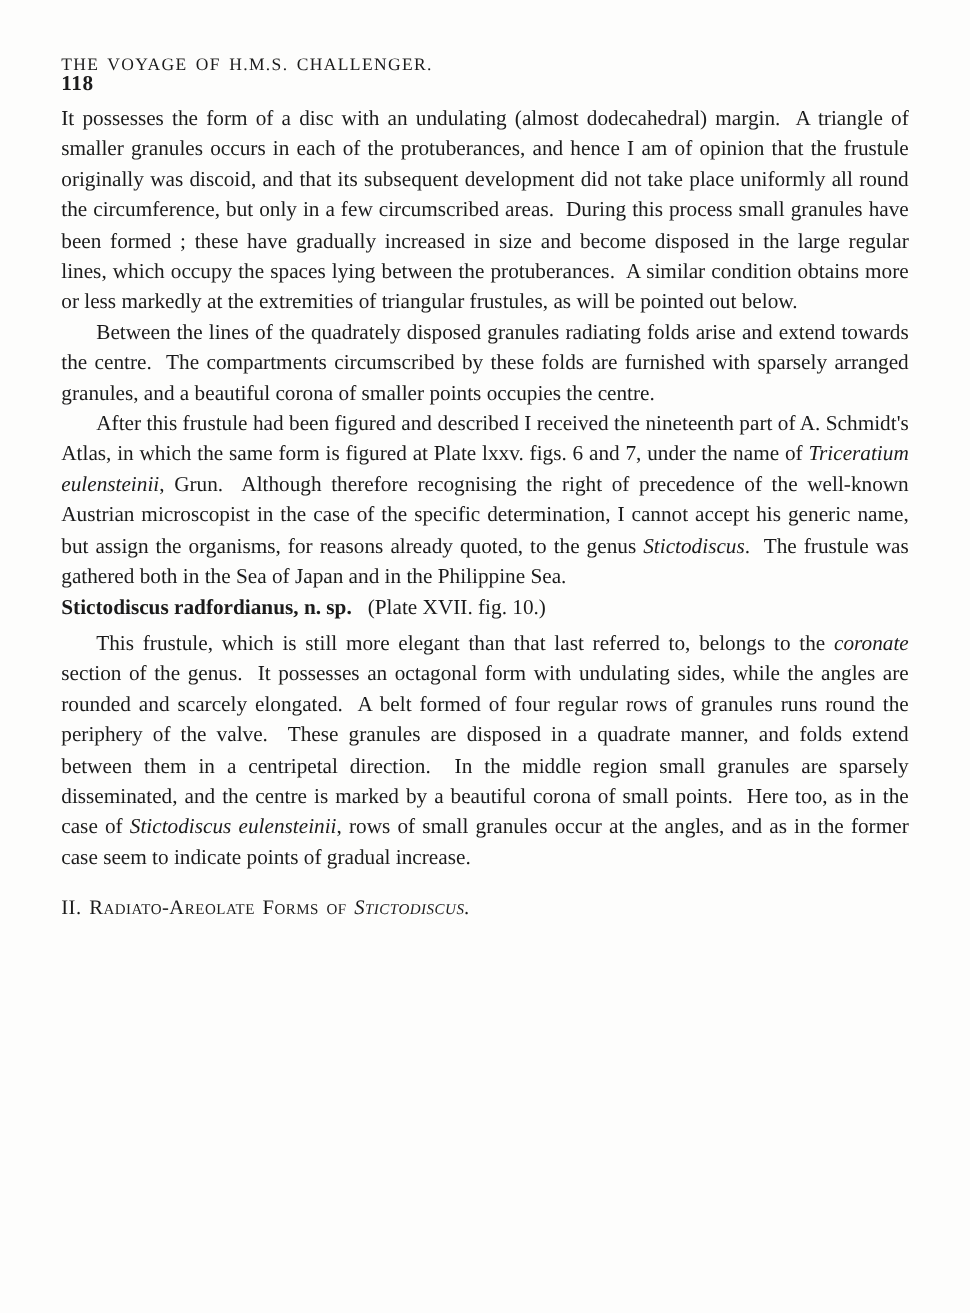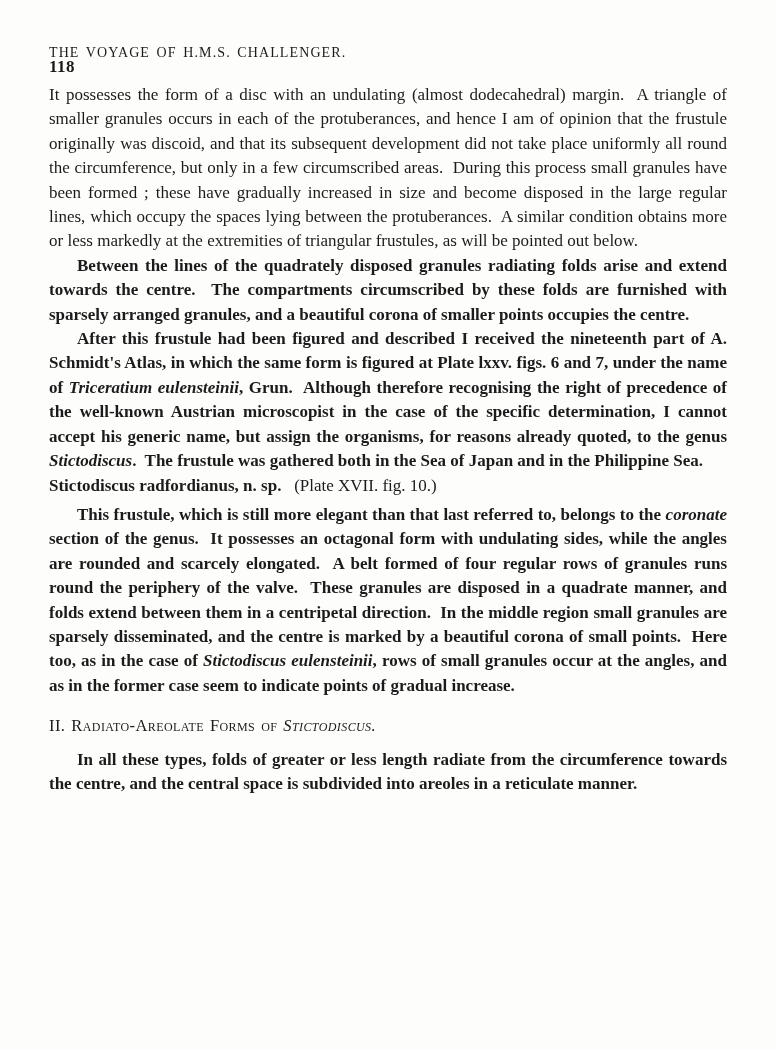--- a/index.html
+++ b/index.html
@@ -45,21 +45,20 @@
     font-size: 17px;
     line-height: 24.4px;
     text-align: justify;
   }
   .page-body p {
     margin: 0;
     white-space: pre-wrap; 
   }
   p.indent {
     text-indent: 28px;
-    font-weight: bold;
   }
   p.species-heading {
     margin-bottom: 5px;
     text-align: left;
     text-indent: 0;
   }
   p.section-heading {
     text-align: left;
     margin-top: 16px;
     margin-bottom: 9px;
@@ -81,15 +80,14 @@
     <span class="page-number">118</span>
     <span class="running-title">THE VOYAGE OF H.M.S. CHALLENGER.</span>
   </header>
   <main class="page-body">
       <p class="paragraph"><span>It possesses the form of a disc with an undulating (almost dodecahedral) margin.  A triangle of smaller granules occurs in each of the protuberances, and hence I am of opinion that the frustule originally was discoid, and that its subsequent development did not take place uniformly all round the circumference, but only in a few circumscribed areas.  During this process small granules have been formed ; these have gradually increased in size and become disposed in the large regular lines, which occupy the spaces lying between the protuberances.  A similar condition obtains more or less markedly at the extremities of triangular frustules, as will be pointed out below.</span></p>
       <p class="paragraph indent"><span>Between the lines of the quadrately disposed granules radiating folds arise and extend towards the centre.  The compartments circumscribed by these folds are furnished with sparsely arranged granules, and a beautiful corona of smaller points occupies the centre.</span></p>
       <p class="paragraph indent"><span>After this frustule had been figured and described I received the nineteenth part of A. Schmidt's Atlas, in which the same form is figured at Plate lxxv. figs. 6 and 7, under the name of </span><span class="run-i">Triceratium eulensteinii</span><span>, Grun.  Although therefore recognising the right of precedence of the well-known Austrian microscopist in the case of the specific determination, I cannot accept his generic name, but assign the organisms, for reasons already quoted, to the genus </span><span class="run-i">Stictodiscus</span><span>.  The frustule was gathered both in the Sea of Japan and in the Philippine Sea.</span></p>
       <p class="species-heading"><span class="run-b">Stictodiscus radfordianus, n. sp.</span><span>   (Plate XVII. fig. 10.)</span></p>
       <p class="paragraph indent"><span>This frustule, which is still more elegant than that last referred to, belongs to the </span><span class="run-i">coronate</span><span> section of the genus.  It possesses an octagonal form with undulating sides, while the angles are rounded and scarcely elongated.  A belt formed of four regular rows of granules runs round the periphery of the valve.  These granules are disposed in a quadrate manner, and folds extend between them in a centripetal direction.  In the middle region small granules are sparsely disseminated, and the centre is marked by a beautiful corona of small points.  Here too, as in the case of </span><span class="run-i">Stictodiscus eulensteinii</span><span>, rows of small granules occur at the angles, and as in the former case seem to indicate points of gradual increase.</span></p>
       <p class="section-heading"><span>II. </span><span class="run-sc">Radiato-Areolate Forms of </span><span class="run-isc">Stictodiscus.</span></p>
-      <p class="paragraph indent"><span>In all these types, folds of greater or less length radiate from the circumference towards the centre, and the central space is subdivided into areoles in a reticulate manner.</span></p>
     </main>
 </div>
 
 </body></html>

